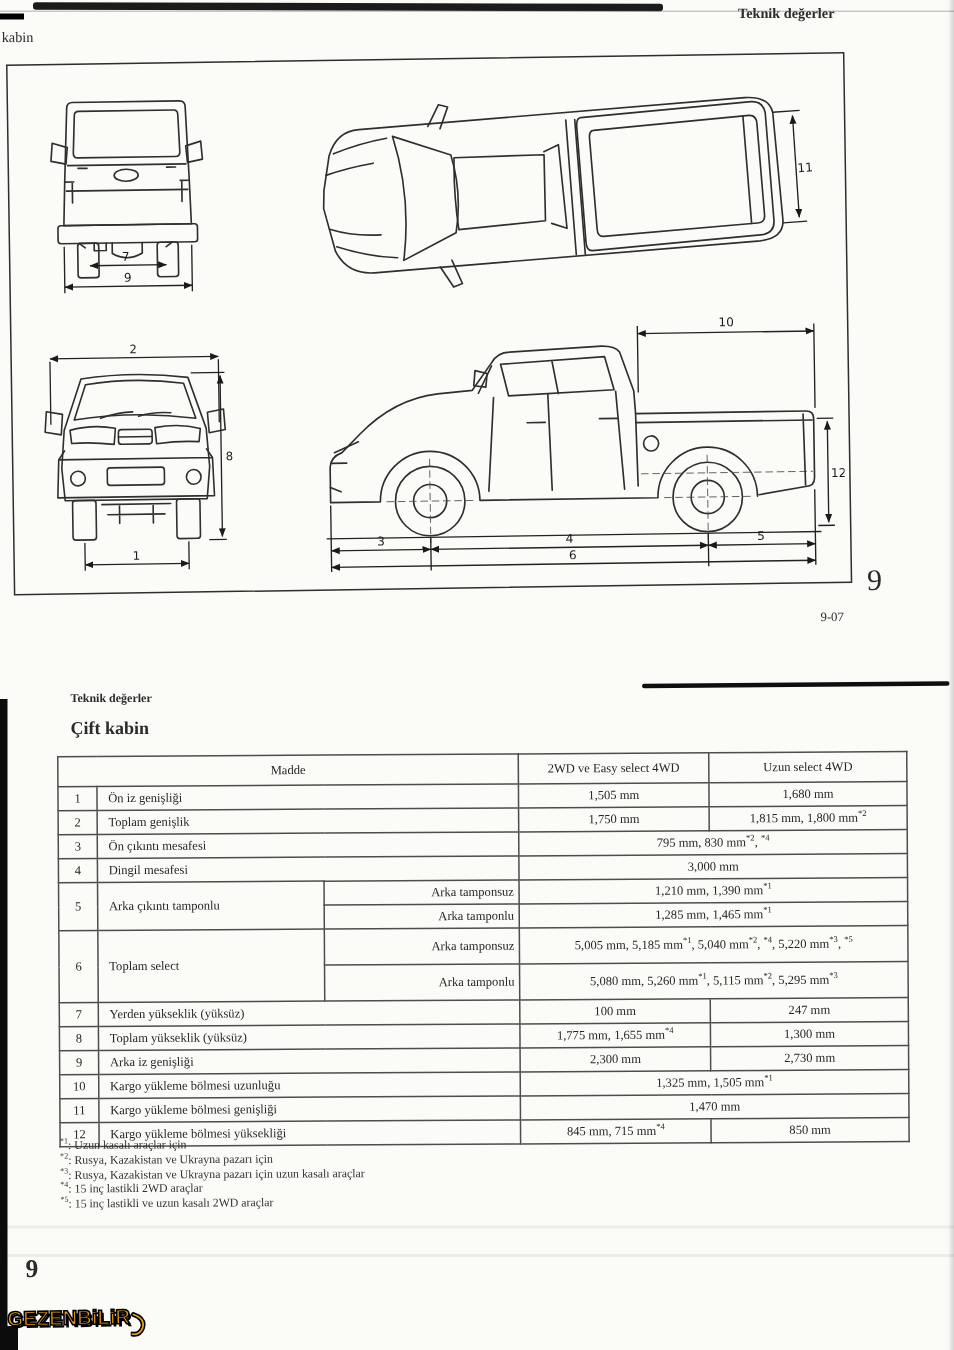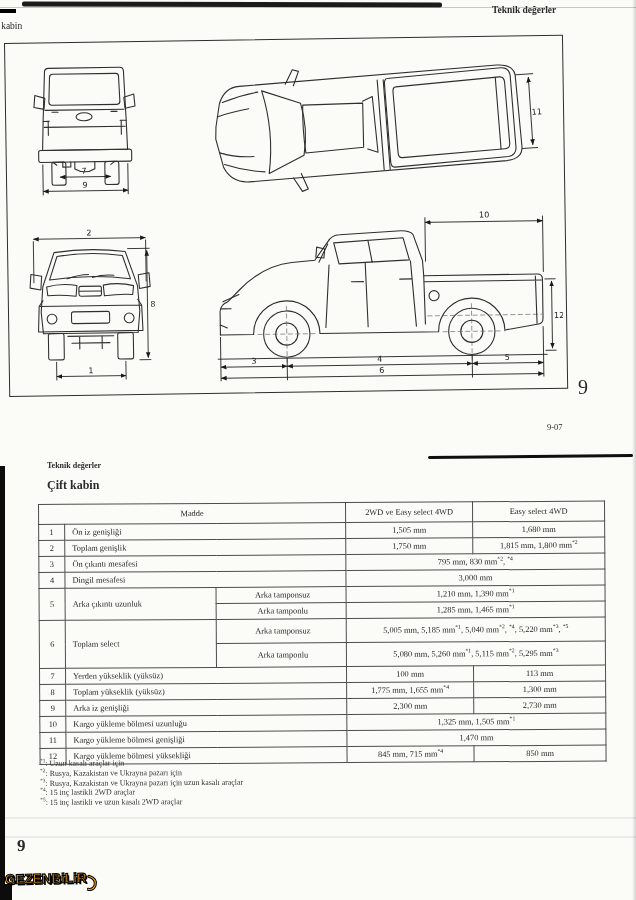--- a/index.html
+++ b/index.html
@@ -22,21 +22,21 @@
   .sep-bar { position:absolute; left:428px; top:455px; width:205px; height:3px;
     background:#0f0f0f; border-radius:2px; transform:rotate(-0.5deg); }
   .left-bar { position:absolute; left:0; top:466px; width:5px; height:434px; background:#0c0c0c; }
   .left-blob { position:absolute; left:0; top:884px; width:12px; height:16px; background:#0c0c0c; }
   .smudge { position:absolute; left:0; width:636px; height:2px; background:rgba(60,60,60,0.08); }
 
   
   .hdr-right { position:absolute; left:492px; top:5px; font-size:9.5px; font-weight:bold; }
   .cut-label { position:absolute; left:-16px; top:21px; font-size:9.5px; }
   .pno-top { position:absolute; left:578px; top:376px; font-size:20px; }
-  .pcode   { position:absolute; left:547px; top:422px; font-size:8.5px; }
+  .pcode   { position:absolute; left:547px; top:406px; font-size:8.5px; }
   .section-label { position:absolute; left:47px; top:461px; font-size:8px; font-weight:bold; }
   .section-title { position:absolute; left:47px; top:478px; font-size:12px; font-weight:bold; }
   .pno-bottom { position:absolute; left:17px; top:836px; font-size:17px; font-weight:bold; }
 
   .watermark { position:absolute; left:5px; top:871px;
     font-family:"Liberation Sans", sans-serif; font-weight:900; font-size:13.5px;
     color:#F2A01D; -webkit-text-stroke:1.1px #000;
     text-shadow:1.5px 1.8px 0 #000; transform:rotate(-1deg);
     display:flex; align-items:flex-start; gap:0px; }
   .watermark svg { margin-top:4px; }
@@ -52,21 +52,21 @@
 
   
   .spec-table { position:absolute; left:38px; top:504px; width:566px;
     border-collapse:collapse; transform:rotate(-0.35deg); transform-origin:0 0;
     font-size:8.4px; color:#262626; table-layout:fixed; }
   .spec-table th, .spec-table td { border:1px solid #4d4d4d; padding:1px 3px;
     height:13px; line-height:1.08; font-weight:normal; vertical-align:middle; }
   .spec-table th { height:17px; text-align:center; }
   .spec-table td.num { text-align:center; }
   .spec-table td.lbl { text-align:left; padding-left:7px; }
-  .spec-table td.sub { text-align:center; padding-left:6px; }
+  .spec-table td.sub { text-align:right; padding-left:6px; }
   .spec-table td.val { text-align:center; }
   .spec-table tr.tall td { height:21px; }
   sup { font-size:0.68em; line-height:0; }
 
   
   .footnotes { position:absolute; left:40px; top:759px; font-size:7.9px; line-height:1.24;
     color:#333; transform:rotate(-0.35deg); transform-origin:0 0; }
 </style>
 </head>
 <body>
@@ -202,21 +202,21 @@
       <col style="width:26px">
         <col style="width:151px">
         <col style="width:130px">
       <col style="width:127px">
         <col style="width:132px">
     </colgroup>
     <tbody>
         <tr>
       <th colspan="3">Madde</th>
       <th>2WD ve Easy select 4WD</th>
-      <th>Easy select 4WD</th>
+      <th>Uzun select 4WD</th>
     </tr>
     <tr>
       <td class="num">1</td>
       <td class="lbl" colspan="2">Ön iz genişliği</td>
       <td class="val supable">1,505 mm</td>
       <td class="val supable">1,680 mm</td>
     </tr>
     <tr>
       <td class="num">2</td>
       <td class="lbl" colspan="2">Toplam genişlik</td>
@@ -228,21 +228,21 @@
       <td class="lbl" colspan="2">Ön çıkıntı mesafesi</td>
       <td class="val supable" colspan="2">795 mm, 830 mm<sup>*2</sup>, <sup>*4</sup></td>
     </tr>
     <tr>
       <td class="num">4</td>
       <td class="lbl" colspan="2">Dingil mesafesi</td>
       <td class="val supable" colspan="2">3,000 mm</td>
     </tr>
     <tr>
       <td class="num" rowspan="2">5</td>
-      <td class="lbl" rowspan="2">Arka çıkıntı uzunluk</td>
+      <td class="lbl" rowspan="2">Arka çıkıntı tamponlu</td>
       <td class="sub">Arka tamponsuz</td>
       <td class="val supable" colspan="2">1,210 mm, 1,390 mm<sup>*1</sup></td>
     </tr>
     <tr>
       <td class="sub">Arka tamponlu</td>
       <td class="val supable" colspan="2">1,285 mm, 1,465 mm<sup>*1</sup></td>
     </tr>
     <tr class="tall">
       <td class="num" rowspan="2">6</td>
       <td class="lbl" rowspan="2">Toplam select</td>
@@ -250,21 +250,21 @@
       <td class="val supable" colspan="2">5,005 mm, 5,185 mm<sup>*1</sup>, 5,040 mm<sup>*2</sup>, <sup>*4</sup>, 5,220 mm<sup>*3</sup>, <sup>*5</sup></td>
     </tr>
     <tr class="tall">
       <td class="sub">Arka tamponlu</td>
       <td class="val supable" colspan="2">5,080 mm, 5,260 mm<sup>*1</sup>, 5,115 mm<sup>*2</sup>, 5,295 mm<sup>*3</sup></td>
     </tr>
     <tr>
       <td class="num">7</td>
       <td class="lbl" colspan="2">Yerden yükseklik (yüksüz)</td>
       <td class="val supable">100 mm</td>
-      <td class="val supable">113 mm</td>
+      <td class="val supable">247 mm</td>
     </tr>
     <tr>
       <td class="num">8</td>
       <td class="lbl" colspan="2">Toplam yükseklik (yüksüz)</td>
       <td class="val supable">1,775 mm, 1,655 mm<sup>*4</sup></td>
       <td class="val supable">1,300 mm</td>
     </tr>
     <tr>
       <td class="num">9</td>
       <td class="lbl" colspan="2">Arka iz genişliği</td>

